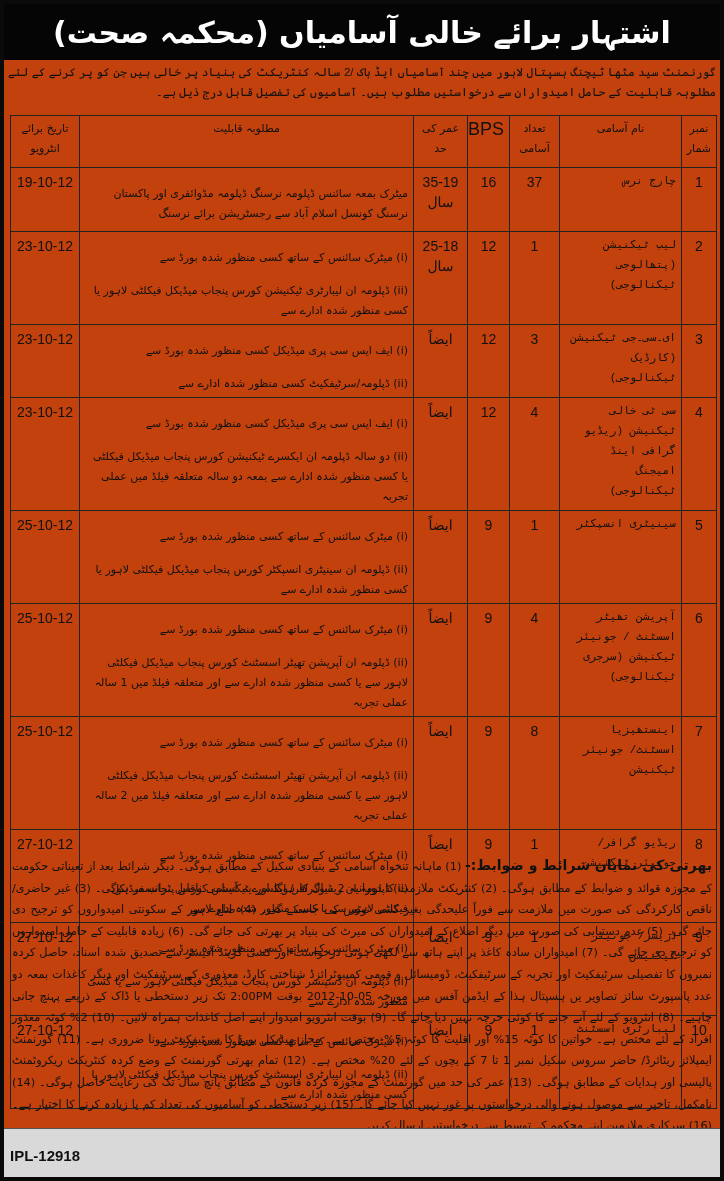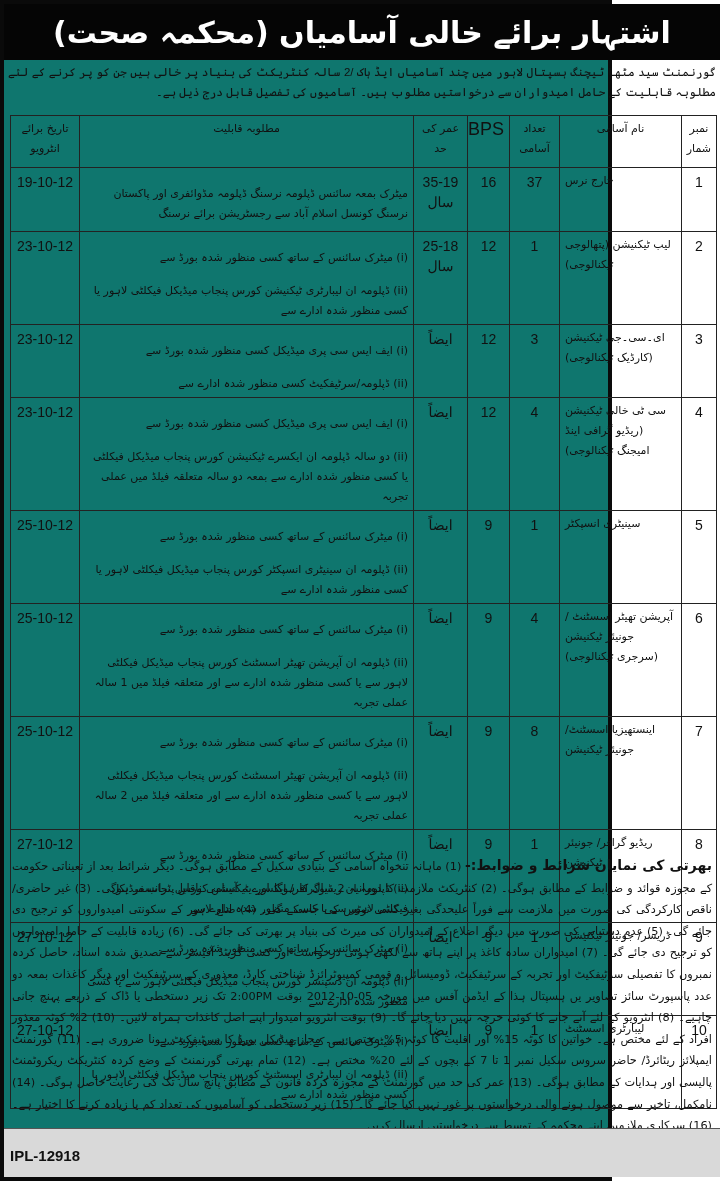--- a/index.html
+++ b/index.html
@@ -1,20 +1,20 @@
 <!DOCTYPE html>
 <html><head>
   <meta charset="utf-8">
   <style>
     * { box-sizing: border-box; margin: 0; padding: 0; }
     html, body { width: 724px; height: 1181px; background: #fff; overflow: hidden; }
     body { font-family: "DejaVu Sans", sans-serif; color: #111; }
     .frame {
-      position: absolute; left: 0; top: 0; width: 612px; height: 1181px;
-      border: 4px solid #0a0a0a; background: #0f766e;
+      position: absolute; left: 0; top: 0; width: 724px; height: 1181px;
+      border: 4px solid #0a0a0a; background: #c2410c;
     }
     .title-bar {
       position: absolute; left: 0; top: 0; width: 716px; height: 56px;
       background: #050505; color: #fff; direction: rtl;
       display: flex; align-items: center; justify-content: center;
       font-family: "DejaVu Sans", sans-serif; font-weight: bold; font-size: 30px;
       letter-spacing: 0.5px;
     }
     .intro {
       position: absolute; left: 4px; top: 58px; width: 708px; height: 54px;
@@ -28,21 +28,21 @@
     }
     table.posts th, table.posts td {
       border: 1px solid #222; vertical-align: top; padding: 3px 5px;
       font-size: 11px; line-height: 20px; font-weight: normal;
     }
     table.posts th { text-align: center; height: 52px; }
     table.posts td.num, table.posts td.cnt, table.posts td.bps, table.posts td.age, table.posts td.date {
       text-align: center; font-family: "Liberation Sans", sans-serif; font-size: 14px; line-height: 20px; padding-top: 4px;
     }
     table.posts td.date { direction: ltr; }
-    table.posts td.name { text-align: left; }
+    table.posts td.name { text-align: right; font-family: Liberation Mono, monospace; }
     table.posts td.qual { text-align: right; }
     .qline { display: block; margin-top: 13px; }
     .latin { font-family: "Liberation Sans", sans-serif; }
     .terms {
       position: absolute; left: 4px; top: 851px; width: 708px; height: 268px;
       direction: rtl; text-align: justify; font-size: 11.3px; line-height: 21.6px;
       font-family: "DejaVu Sans", sans-serif; padding: 0 4px;
     }
     .terms .terms-heading { font-weight: bold; font-size: 14px; }
     .footer {

